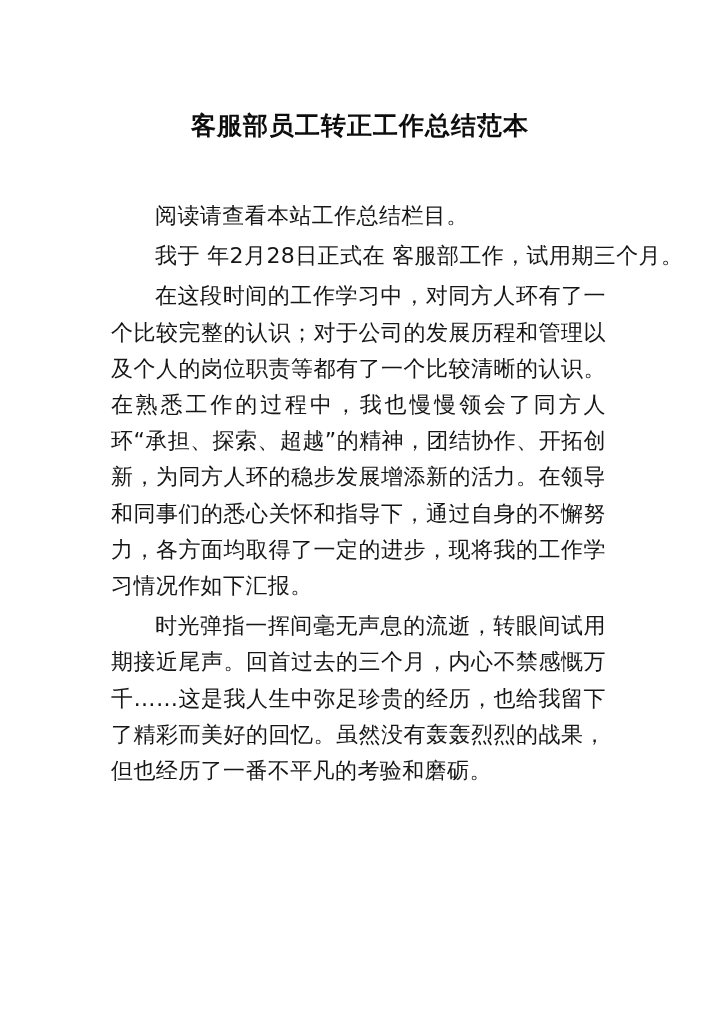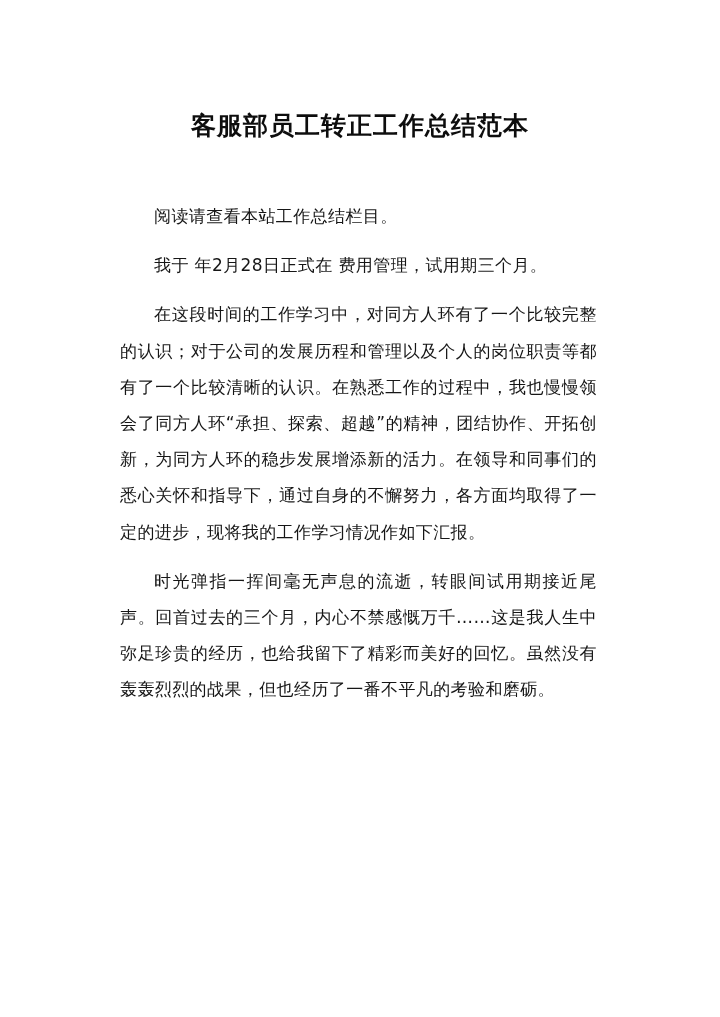--- a/index.html
+++ b/index.html
@@ -35,22 +35,22 @@
       margin: 0;
       line-height: 36px;
     }
     .body-text {
       position: absolute;
       left: 107px;
       top: 198px;
       width: 503px;
     }
     .para {
-      margin: 13px;
-      font-size: 17px;
+      margin: 4px;
+      font-size: 22px;
       line-height: 36.2px;
       text-indent: 2em;
       text-align: justify;
       text-justify: inter-character;
       letter-spacing: 0.4px;
       color: #161616;
       word-break: break-all;
     }
     .para.first {
       margin-top: 0;
@@ -60,17 +60,17 @@
     }
   </style>
 </head>
 <body>
 
 <div class="page">
   <h1 class="title">客服部员工转正工作总结范本</h1>
 
   <div class="body-text">
     <p class="para first nowrap">阅读请查看本站工作总结栏目。</p>
-    <p class="para nowrap">我于 年2月28日正式在 费用管理，试用期三个月。</p>
+    <p class="para nowrap">我于 年2月28日正式在 客服部工作，试用期三个月。</p>
     <p class="para">在这段时间的工作学习中，对同方人环有了一个比较完整的认识；对于公司的发展历程和管理以及个人的岗位职责等都有了一个比较清晰的认识。在熟悉工作的过程中，我也慢慢领会了同方人环“承担、探索、超越”的精神，团结协作、开拓创新，为同方人环的稳步发展增添新的活力。在领导和同事们的悉心关怀和指导下，通过自身的不懈努力，各方面均取得了一定的进步，现将我的工作学习情况作如下汇报。</p>
     <p class="para">时光弹指一挥间毫无声息的流逝，转眼间试用期接近尾声。回首过去的三个月，内心不禁感慨万千……这是我人生中弥足珍贵的经历，也给我留下了精彩而美好的回忆。虽然没有轰轰烈烈的战果，但也经历了一番不平凡的考验和磨砺。</p>
   </div>
 </div>
 
 </body></html>

